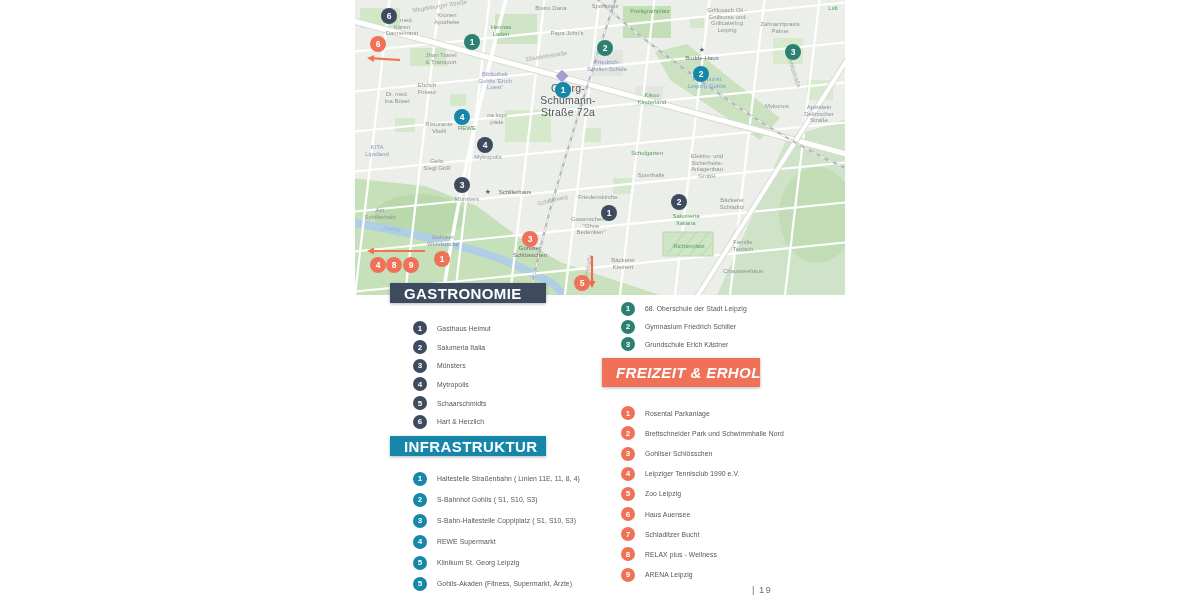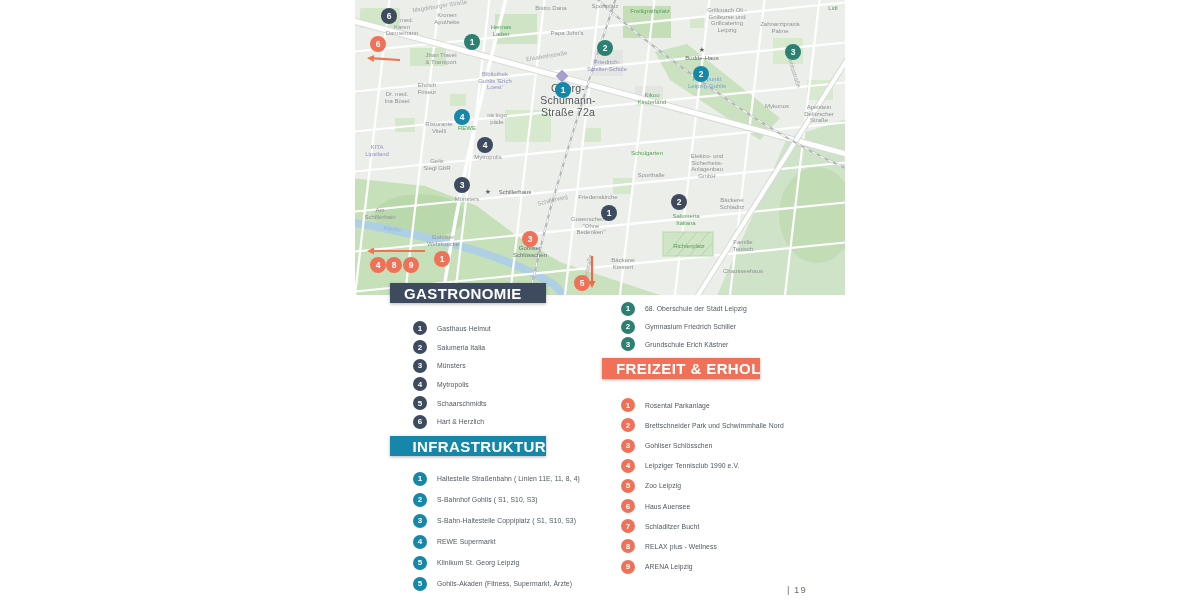--- a/index.html
+++ b/index.html
@@ -45,25 +45,25 @@
     transform:scaleX(.85);transform-origin:left center;letter-spacing:.1px;
   }
   .section-gastronomie .legend-list{padding-top:16px;}
   .section-gastronomie .legend-row{height:18.7px;}
   .section-infrastruktur{margin-top:5px;}
   .section-infrastruktur .legend-list{padding-top:12px;}
   .section-infrastruktur .legend-row{height:21px;}
   .section-schule .legend-list{padding-top:17px;}
   .section-schule .legend-row{height:17.7px;}
   .section-freizeit{margin-top:5px;}
-  .section-freizeit .legend-header{height:21px;}
+  .section-freizeit .legend-header{height:29px;font-style:italic;}
   .section-freizeit .legend-list{padding-top:16px;}
   .section-freizeit .legend-row{height:20.2px;}
   
-  .page-number{position:absolute;left:787px;top:584px;font-size:9.5px;color:#6b7080;letter-spacing:1px;text-align:right;}
+  .page-number{position:absolute;left:752px;top:584px;font-size:9.5px;color:#6b7080;letter-spacing:1px;text-align:right;}
 </style>
 </head>
 <body>
 
 <div class="map-wrap">
   <svg id="map-svg" width="490" height="295" viewBox="0 0 490 295">
 
     <rect id="map-bg" x="0" y="0" width="490" height="295" fill="#ecefe9"></rect>
 
     <g>
@@ -297,21 +297,21 @@
           <span class="badge" style="background: rgb(62, 74, 94);">5</span>
           <span class="item-label">Schaarschmidts</span>
         </li>
         <li class="legend-row">
           <span class="badge" style="background: rgb(62, 74, 94);">6</span>
           <span class="item-label">Hart &amp; Herzlich</span>
         </li>
       </ul>
     </section>
     <section class="legend-section section-infrastruktur">
-      <div class="legend-header" style="background: rgb(22, 135, 168); justify-content: flex-end;">
+      <div class="legend-header" style="background: rgb(22, 135, 168);">
         <span>INFRASTRUKTUR</span>
       </div>
       <ul class="legend-list">
         <li class="legend-row">
           <span class="badge" style="background: rgb(22, 135, 168);">1</span>
           <span class="item-label">Haltestelle Straßenbahn ( Linien 11E, 11, 8, 4)</span>
         </li>
         <li class="legend-row">
           <span class="badge" style="background: rgb(22, 135, 168);">2</span>
           <span class="item-label">S-Bahnhof Gohlis ( S1, S10, S3)</span>

